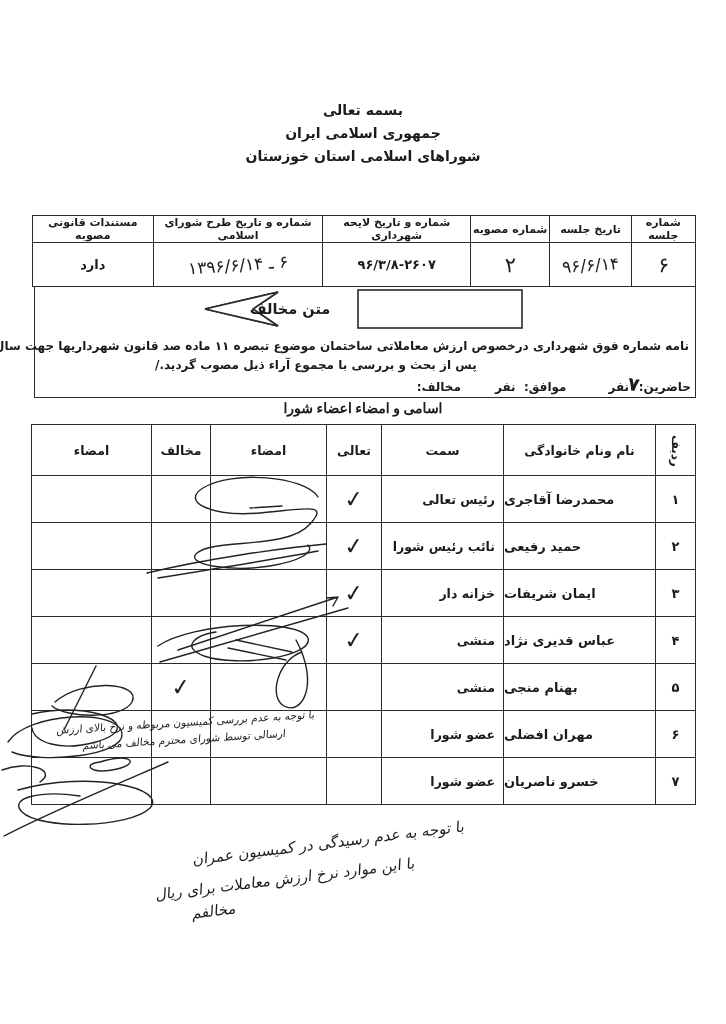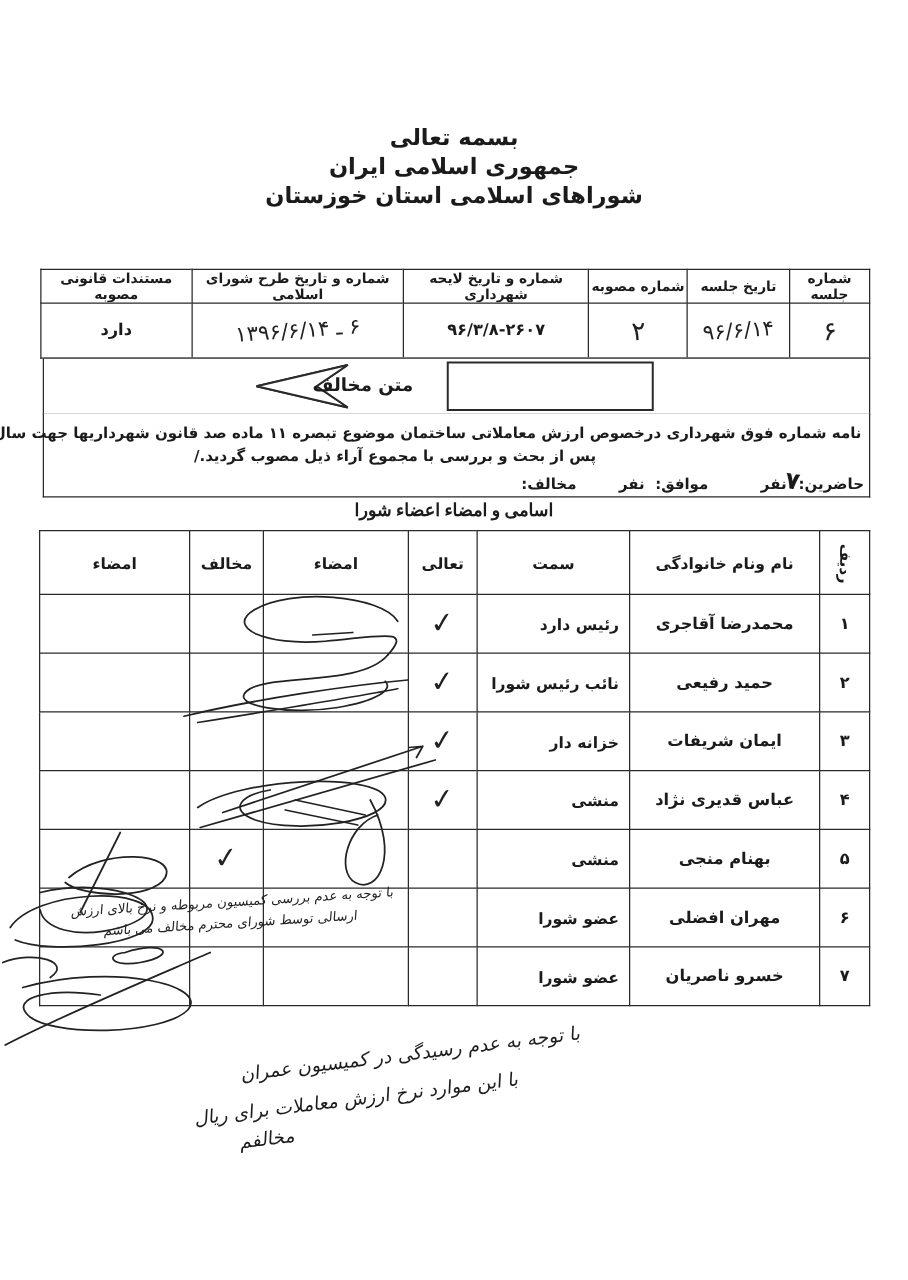--- a/index.html
+++ b/index.html
@@ -8,21 +8,21 @@
   
   .speck{position:absolute;width:2px;height:2px;background:transparent;border-radius:50%;
     box-shadow:30px 42px 0 1px #555,98px 32px 0 1px #666,140px 18px 0 1px #777,
     152px 40px 0 1px #555,226px 30px 0 1px #666,246px 14px 0 1px #777,
     302px 24px 0 1px #888,360px 36px 0 1px #666,374px 30px 0 1px #777,
     420px 12px 0 1px #555,432px 22px 0 1px #666,448px 18px 0 1px #555,
     470px 26px 0 1px #777,512px 30px 0 1px #666,524px 44px 0 1px #888,
     562px 16px 0 1px #666,572px 28px 0 1px #777,676px 34px 0 1px #888;}
   
   .letterhead{position:absolute;top:99px;right:0;left:0;text-align:center;}
-  .letterhead div{font-size:18px;line-height:23px;font-weight:bold;}
+  .letterhead div{font-size:14px;line-height:23px;font-weight:bold;}
   .letterhead .light{font-weight:700;}
   
   table{border-collapse:collapse;table-layout:fixed;direction:rtl;}
   td,th{border:1.6px solid #2a2a2a;padding:0;text-align:center;vertical-align:middle;
         overflow:hidden;font-family:"DejaVu Sans",sans-serif;}
   .info-table{position:absolute;top:215px;right:30px;width:664px;}
   .info-table th{height:24px;font-size:11px;font-weight:bold;}
   .info-table td{height:43px;font-size:13px;font-weight:bold;}
   .hw{display:inline-block;font-weight:500;color:#222;transform:rotate(-4deg);}
   .hw-big{font-size:21px;letter-spacing:2px;}
@@ -45,21 +45,21 @@
             flex-direction:row;align-items:baseline;font-size:12px;font-weight:bold;gap:0;}
   .att-line .gap1{width:42px;} .att-line .gap2{width:34px;}
   .hw-seven{display:inline-block;font-size:19px;font-weight:bold;transform:rotate(8deg);
             margin:0 -1px;line-height:10px;}
   
   .members-title{position:absolute;top:400px;right:0;left:0;text-align:center;
                  font-size:14px;font-weight:bold;font-family:Liberation Serif, serif;}
   .member-table{position:absolute;top:424px;right:30px;width:664px;}
   .member-table th{height:50px;font-size:12.5px;font-weight:bold;}
   .member-table td{height:46px;font-size:13px;font-weight:bold;}
-  .member-table td.name{text-align:center;}
+  .member-table td.name{text-align:left;}
   .member-table td.pos{text-align:right;padding-right:8px;font-size:12.5px;}
   .vert{display:inline-block;transform:rotate(92deg);font-size:12px;white-space:nowrap;}
   .chk{font-size:23px;font-weight:400;display:inline-block;transform:rotate(-6deg);color:#222;}
   
   .hnote{position:absolute;color:#222;transform:rotate(-3.5deg) skewX(-8deg);
          font-size:10.5px;line-height:17px;text-align:center;white-space:nowrap;}
   .hbottom{position:absolute;color:#1d1d1d;transform:rotate(-7deg) skewX(-10deg);
            font-size:15px;white-space:nowrap;}
   svg.scrawls{position:absolute;top:0;right:0;left:0;pointer-events:none;}
   svg.scrawls path{fill:none;stroke:#222;stroke-width:1.4;stroke-linecap:round;}
@@ -145,21 +145,21 @@
       <th>نام ونام خانوادگی</th>
       <th>سمت</th>
       <th>تعالی</th>
       <th>امضاء</th>
       <th>مخالف</th>
       <th>امضاء</th>
     </tr>
     <tr>
       <td>۱</td>
       <td class="name">محمدرضا آقاجری</td>
-      <td class="pos">رئیس دارد</td>
+      <td class="pos">رئیس تعالی</td>
       <td><span class="chk">✓</span></td>
       <td></td>
       <td><span class="chk"></span></td>
       <td></td>
     </tr>
     <tr>
       <td>۲</td>
       <td class="name">حمید رفیعی</td>
       <td class="pos">نائب رئیس شورا</td>
       <td><span class="chk">✓</span></td>

